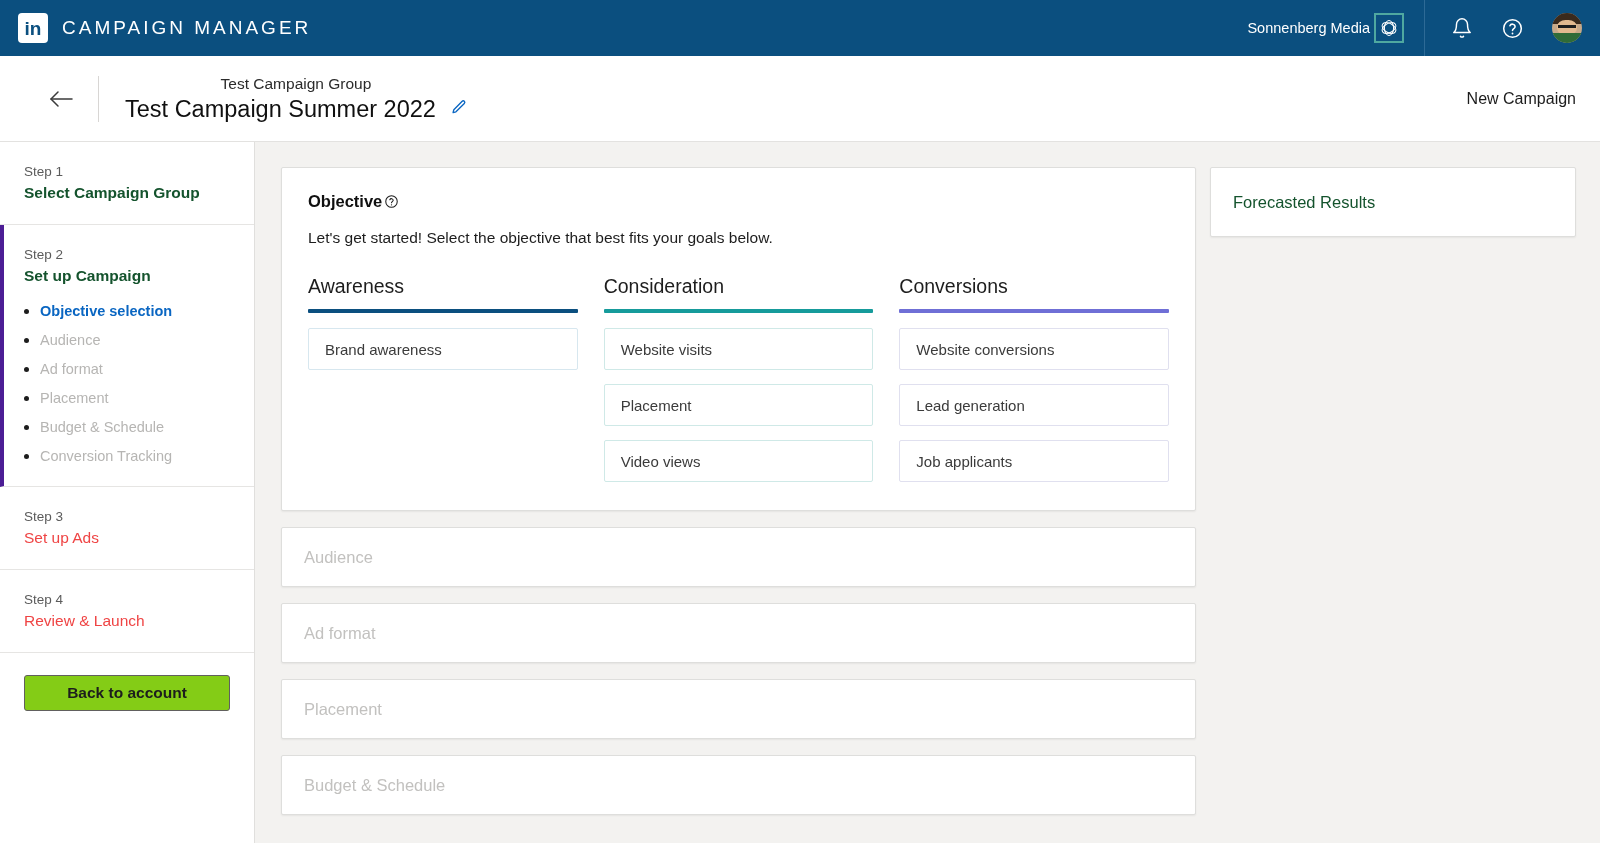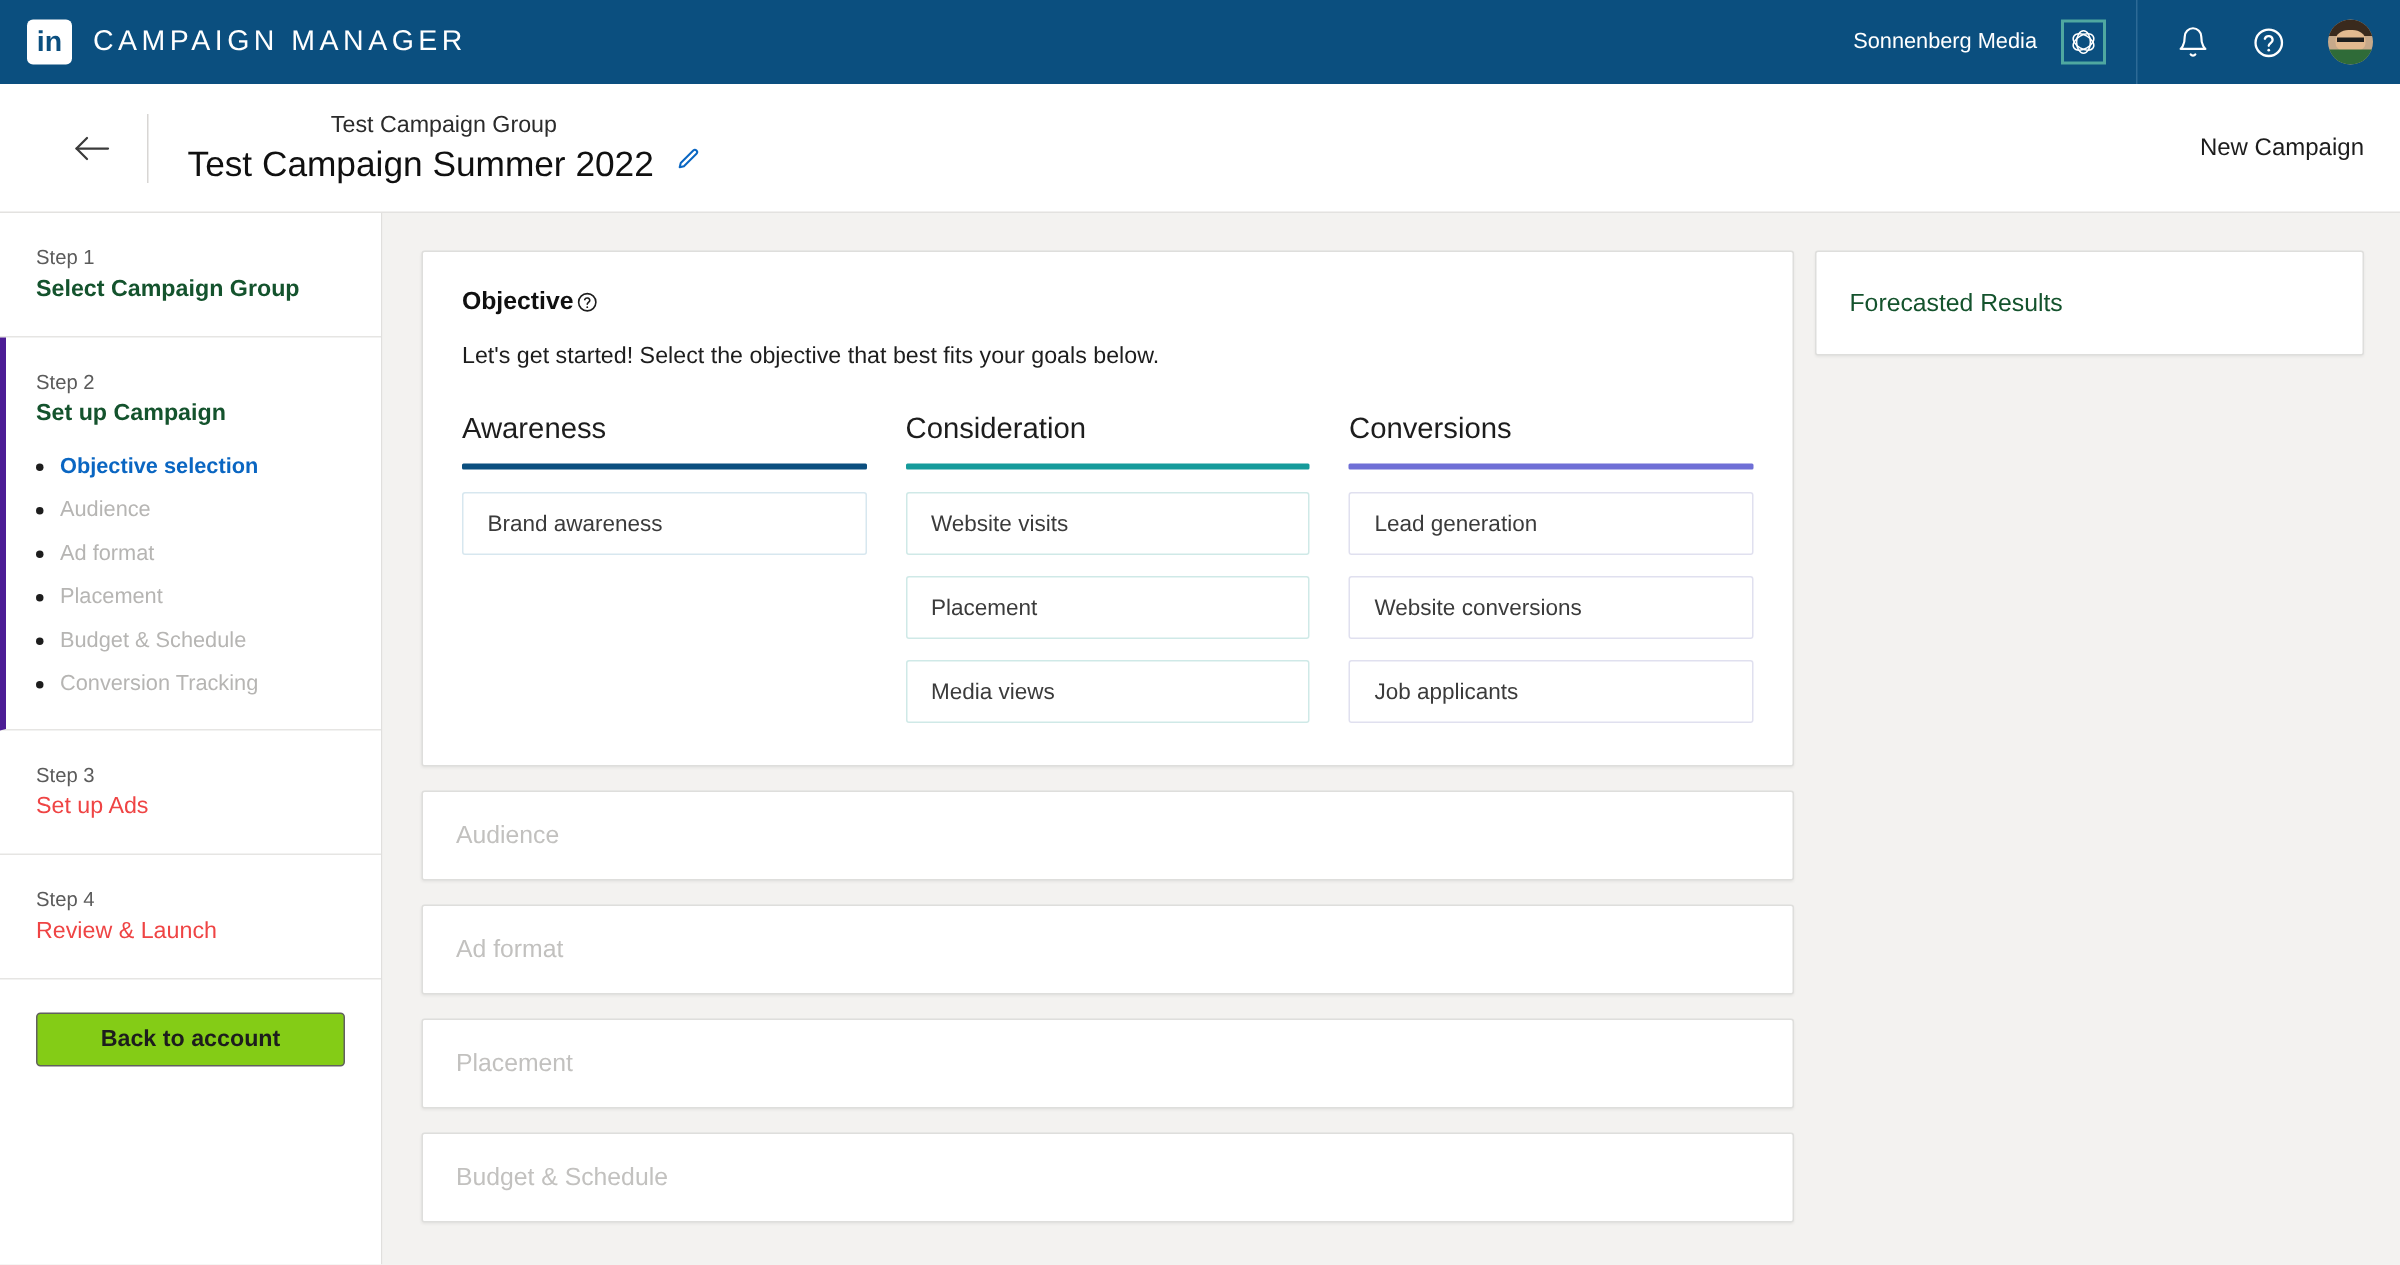--- a/index.html
+++ b/index.html
@@ -21,21 +21,21 @@
     color: #0b4f7f; font-weight: bold; font-size: 19px; line-height: 1;
     font-family: "Liberation Sans", sans-serif;
   }
   .brand-text {
     color: #ffffff; font-size: 19px; letter-spacing: 3.0px; font-weight: 500;
   }
   .topbar-right {
     margin-left: auto; display: flex; align-items: center; height: 100%;
   }
   .account {
-    display: flex; align-items: center; gap: 16px; padding-right: 20px;
+    display: flex; align-items: center; gap: 4px; padding-right: 20px;
     height: 100%; border-right: 1px solid #2d6a96;
   }
   .account-name { color: #ffffff; font-size: 14.5px; }
   .account-logo {
     width: 30px; height: 30px; border: 2px solid #4fa8a0; background: #0b4f7f;
     display: flex; align-items: center; justify-content: center;
   }
   .nav-icons { display: flex; align-items: center; gap: 28px; padding-left: 26px; }
   .icon-btn { display: flex; align-items: center; justify-content: center; }
   .avatar {
@@ -278,34 +278,34 @@
             <div class="col-title">Consideration</div>
             <div class="col-rule" style="background:#169b9b"></div>
             <div class="tiles">
               <div class="tile" style="border-color:#cfe9e7">
                 <span>Website visits</span>
               </div>
               <div class="tile" style="border-color:#cfe9e7">
                 <span>Placement</span>
               </div>
               <div class="tile" style="border-color:#cfe9e7">
-                <span>Media views</span>
+                <span>Video views</span>
               </div>
             </div>
           </div>
 
           <div class="col">
             <div class="col-title">Conversions</div>
             <div class="col-rule" style="background:#6f6fd6"></div>
             <div class="tiles">
               <div class="tile" style="border-color:#e0e0ef">
+                <span>Website conversions</span>
+              </div>
+              <div class="tile" style="border-color:#e0e0ef">
                 <span>Lead generation</span>
-              </div>
-              <div class="tile" style="border-color:#e0e0ef">
-                <span>Website conversions</span>
               </div>
               <div class="tile" style="border-color:#e0e0ef">
                 <span>Job applicants</span>
               </div>
             </div>
           </div>
 
         </div>
       </div>
 

